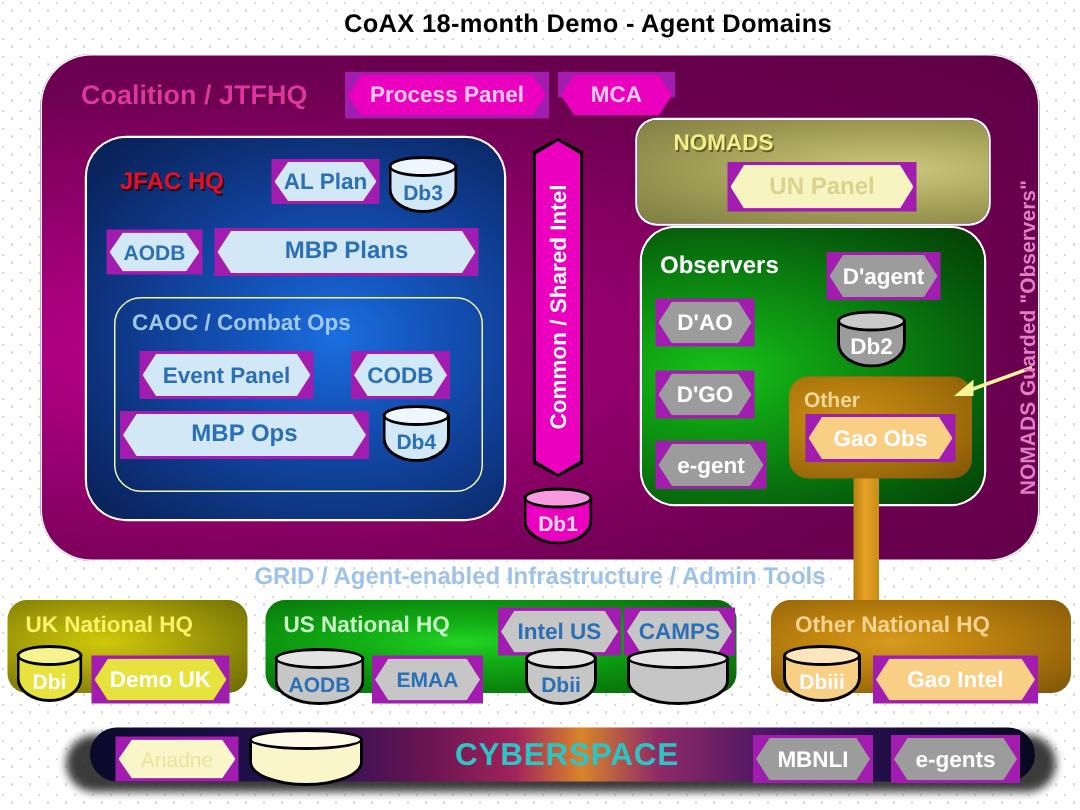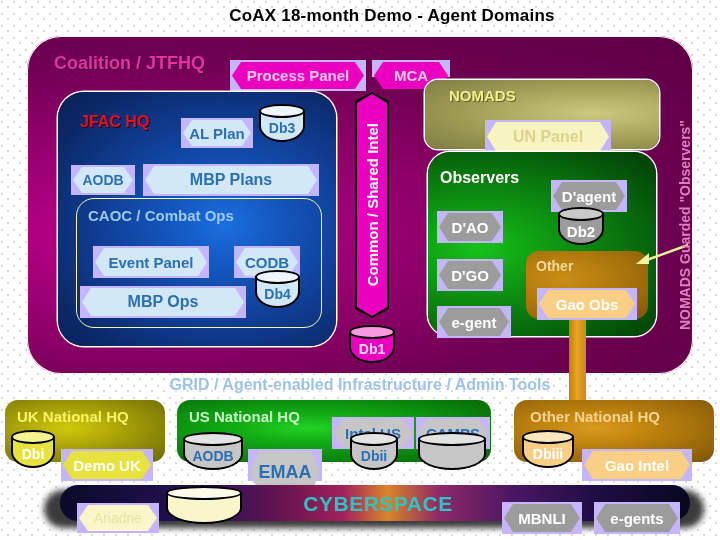--- a/index.html
+++ b/index.html
@@ -30,21 +30,21 @@
     font-size:18px;font-weight:bold;color:#e2339f;
     text-shadow:1px 1px 0 #4b0038;
   }
   
   .chip{
     display:flex;align-items:center;justify-content:center;
     box-sizing:border-box;
     clip-path:polygon(9px 0,calc(100% - 9px) 0,100% 50%,calc(100% - 9px) 100%,9px 100%,0 50%);
     text-align:center;white-space:nowrap;
   }
-  .chipwrap{background:#c4b5fd;margin-top:12px;}
+  .chipwrap{background:#a21caf;}
   .chipwrap > .chip{margin:2px;}
   
   #process-panel-wrap{left:230px;top:48px;width:136px;height:31px;}
   #process-panel{width:132px;height:27px;background:#ec00c0;color:#ffc9f1;font-size:15px;font-weight:bold;}
   #mca-wrap{left:372px;top:48px;width:78px;height:17px;}
   #mca{width:74px;height:27px;background:#ec00c0;color:#ffc9f1;font-size:15px;font-weight:bold;}
   
   #jfac-panel{
     left:58px;top:92px;width:278px;height:254px;border-radius:26px;
     background:radial-gradient(ellipse at 60% 52%, #1b6fe0 0%, #1458c0 22%, #103f96 52%, #0b2a6b 80%, #081f52 100%);
@@ -162,21 +162,21 @@
   #intel-us-wrap{left:332px;top:405px;width:82px;height:32px;}
   #intel-us{width:78px;height:28px;font-size:15px;}
   #camps-wrap{left:416px;top:405px;width:74px;height:32px;}
   #camps{width:70px;height:28px;font-size:15px;}
   .gblue{background:#c6c6c6;color:#2b6fb5;font-weight:bold;}
   #aodb2{left:183px;top:432px;width:60px;height:38px;}
   #aodb2 .body{background:#c6c6c6;}
   #aodb2 .top{background:#e3e3e3;}
   #aodb2 .lbl{color:#2b6fb5;font-size:14px;}
   #emaa-wrap{left:248px;top:437px;width:74px;height:32px;}
-  #emaa{width:70px;height:42px;font-size:18px;}
+  #emaa{width:70px;height:28px;font-size:14px;}
   #dbii{left:350px;top:432px;width:48px;height:38px;}
   #dbii .body{background:#c6c6c6;}
   #dbii .top{background:#e3e3e3;}
   #dbii .lbl{color:#2b6fb5;font-size:14px;}
   #aldb{left:418px;top:432px;width:68px;height:38px;}
   #aldb .body{background:#c6c6c6;}
   #aldb .top{background:#e3e3e3;}
   #aldb .lbl{color:#2b6fb5;font-size:14px;}
   
   #other-hq{left:514px;top:400px;width:200px;height:62px;border-radius:13px;

